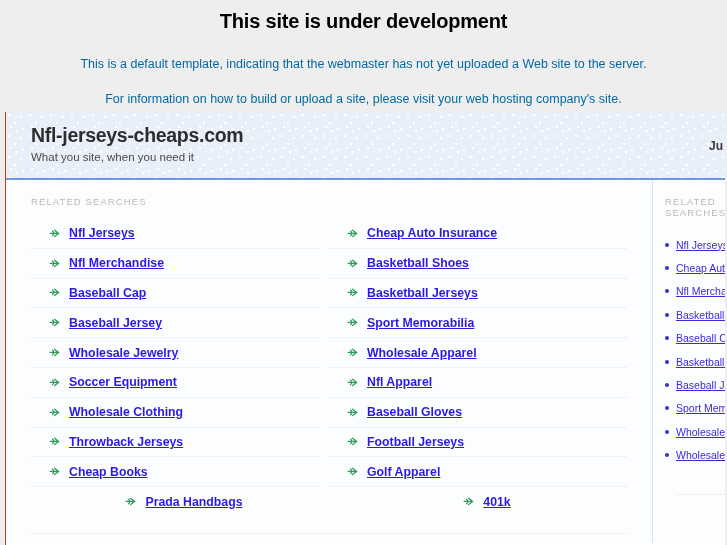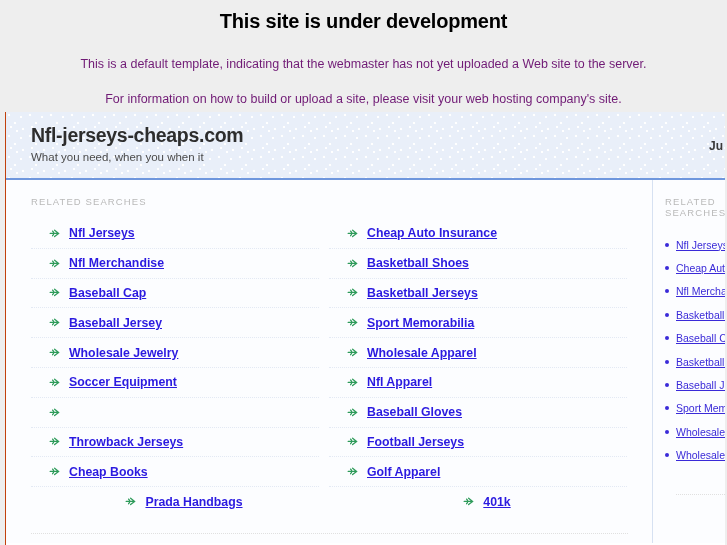--- a/index.html
+++ b/index.html
@@ -27,21 +27,21 @@
     padding-top: 10px;
     text-align: center;
     font-size: 20px;
     font-weight: bold;
     color: #000000;
     letter-spacing: -0.2px;
   }
   .notice-line {
     text-align: center;
     font-size: 12.5px;
-    color: #701a75;
+    color: #0369a1;
     margin: 0;
   }
   .notice-line-1 { padding-top: 24px; }
   .notice-line-2 { padding-top: 21px; }
 
   
   .parked-wrap {
     position: absolute;
     left: 5px;
     top: 112px;
@@ -206,21 +206,21 @@
 <div class="notice">
   <h1 class="notice-title">This site is under development</h1>
   <p class="notice-line notice-line-1">This is a default template, indicating that the webmaster has not yet uploaded a Web site to the server.</p>
   <p class="notice-line notice-line-2">For information on how to build or upload a site, please visit your web hosting company's site.</p>
 </div>
 
 <div class="parked-wrap">
 
   <div class="park-header">
     <div class="park-domain">Nfl-jerseys-cheaps.com</div>
-    <div class="park-tagline">What you need, when you when it</div>
+    <div class="park-tagline">What you site, when you need it</div>
     <div class="park-corner">Ju</div>
   </div>
 
   <div class="park-body">
 
     <div class="park-main">
       <div class="sec-head">RELATED SEARCHES</div>
 
       <div class="link-cols">
         <div class="link-col" id="col1">
@@ -257,20 +257,21 @@
             <div class="link-row">
               <svg class="arrow-icon" viewBox="0 0 11 11">
                 <path d="M1.2 5.4 H8.3 M5.6 2.2 L9.6 5.4 L5.6 8.6 M3.6 3.1 L4.6 4.4 M3.6 7.7 L4.6 6.4" stroke="#2e9b5a" stroke-width="1.3" fill="none" stroke-linecap="round"></path>
               </svg>
               <a class="link-a" href="#">Soccer Equipment</a>
             </div>
             <div class="link-row">
               <svg class="arrow-icon" viewBox="0 0 11 11">
                 <path d="M1.2 5.4 H8.3 M5.6 2.2 L9.6 5.4 L5.6 8.6 M3.6 3.1 L4.6 4.4 M3.6 7.7 L4.6 6.4" stroke="#2e9b5a" stroke-width="1.3" fill="none" stroke-linecap="round"></path>
               </svg>
+              <a class="link-a" href="#">Wholesale Clothing</a>
             </div>
             <div class="link-row">
               <svg class="arrow-icon" viewBox="0 0 11 11">
                 <path d="M1.2 5.4 H8.3 M5.6 2.2 L9.6 5.4 L5.6 8.6 M3.6 3.1 L4.6 4.4 M3.6 7.7 L4.6 6.4" stroke="#2e9b5a" stroke-width="1.3" fill="none" stroke-linecap="round"></path>
               </svg>
               <a class="link-a" href="#">Throwback Jerseys</a>
             </div>
             <div class="link-row">
               <svg class="arrow-icon" viewBox="0 0 11 11">
                 <path d="M1.2 5.4 H8.3 M5.6 2.2 L9.6 5.4 L5.6 8.6 M3.6 3.1 L4.6 4.4 M3.6 7.7 L4.6 6.4" stroke="#2e9b5a" stroke-width="1.3" fill="none" stroke-linecap="round"></path>

